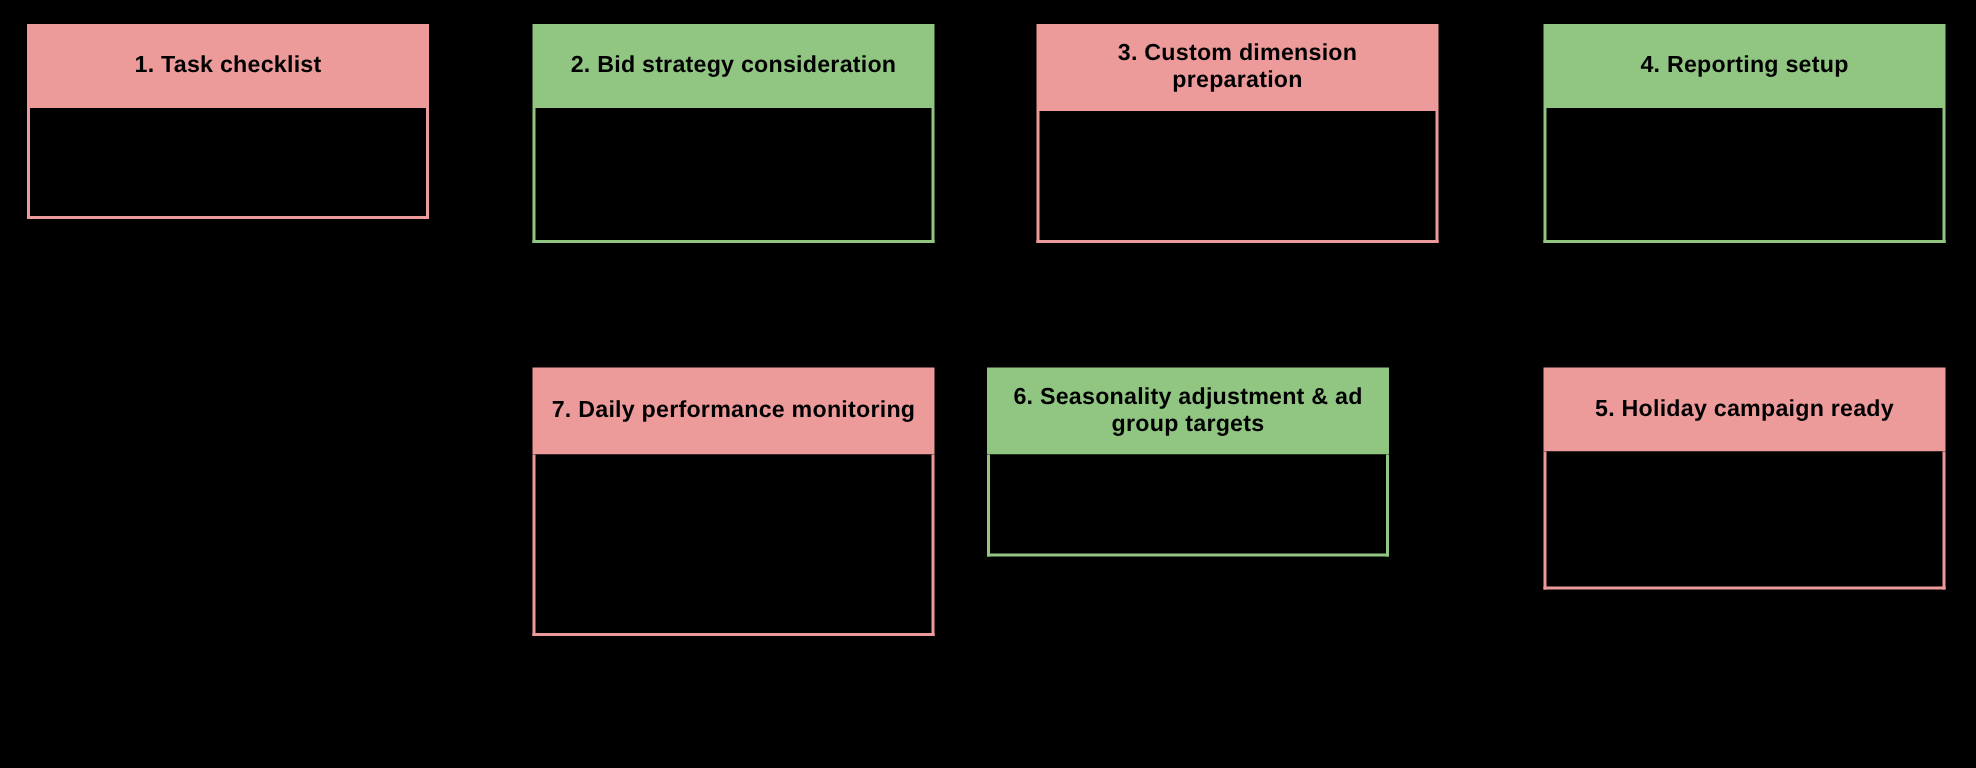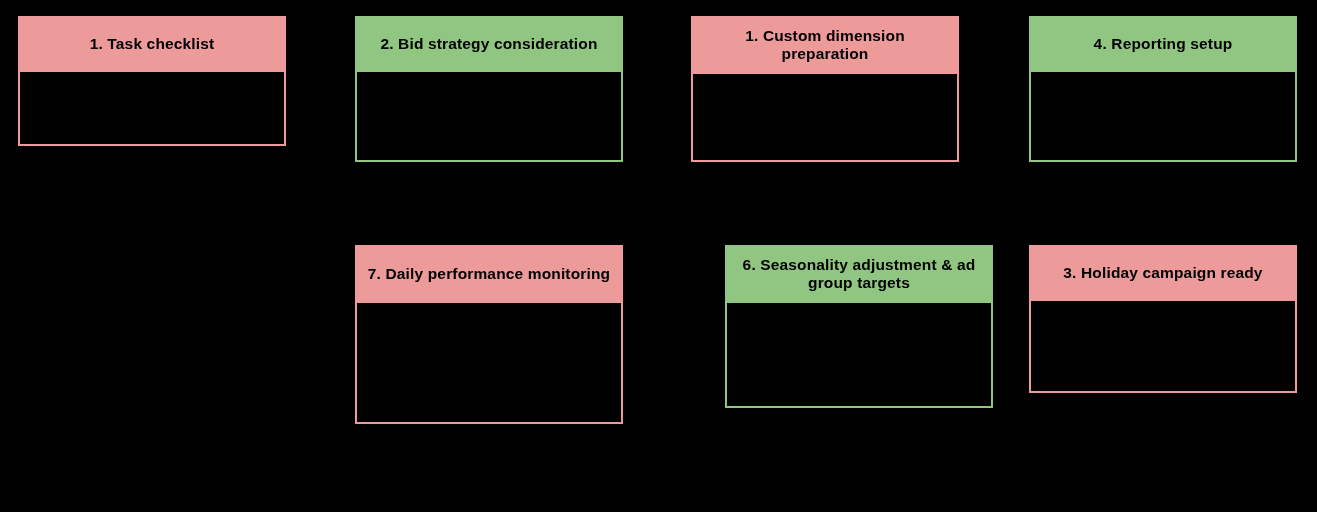--- a/index.html
+++ b/index.html
@@ -71,41 +71,41 @@
       <div class="card-body"></div>
     </div>
     <div class="card green" style="left: 355px; top: 16px; width: 268px; height: 146px;">
       <div class="card-header hdr-1" style="height: 56px;">
         <span>2. Bid strategy consideration</span>
       </div>
       <div class="card-body"></div>
     </div>
     <div class="card pink" style="left: 691px; top: 16px; width: 268px; height: 146px;">
       <div class="card-header hdr-2" style="height: 58px;">
-        <span>1. Custom dimension preparation</span>
+        <span>3. Custom dimension preparation</span>
       </div>
       <div class="card-body"></div>
     </div>
     <div class="card green" style="left: 1029px; top: 16px; width: 268px; height: 146px;">
       <div class="card-header hdr-1" style="height: 56px;">
         <span>4. Reporting setup</span>
       </div>
       <div class="card-body"></div>
     </div>
     <div class="card pink" style="left: 355px; top: 245px; width: 268px; height: 179px;">
       <div class="card-header hdr-2" style="height: 58px;">
         <span>7. Daily performance monitoring</span>
       </div>
       <div class="card-body"></div>
     </div>
-    <div class="card green" style="left: 725px; top: 245px; width: 268px; height: 163px;">
+    <div class="card green" style="left: 658px; top: 245px; width: 268px; height: 126px;">
       <div class="card-header hdr-2" style="height: 58px;">
         <span>6. Seasonality adjustment &amp; ad group targets</span>
       </div>
       <div class="card-body"></div>
     </div>
     <div class="card pink" style="left: 1029px; top: 245px; width: 268px; height: 148px;">
       <div class="card-header hdr-1" style="height: 56px;">
-        <span>3. Holiday campaign ready</span>
+        <span>5. Holiday campaign ready</span>
       </div>
       <div class="card-body"></div>
     </div>
   </div>
 
 </body></html>

